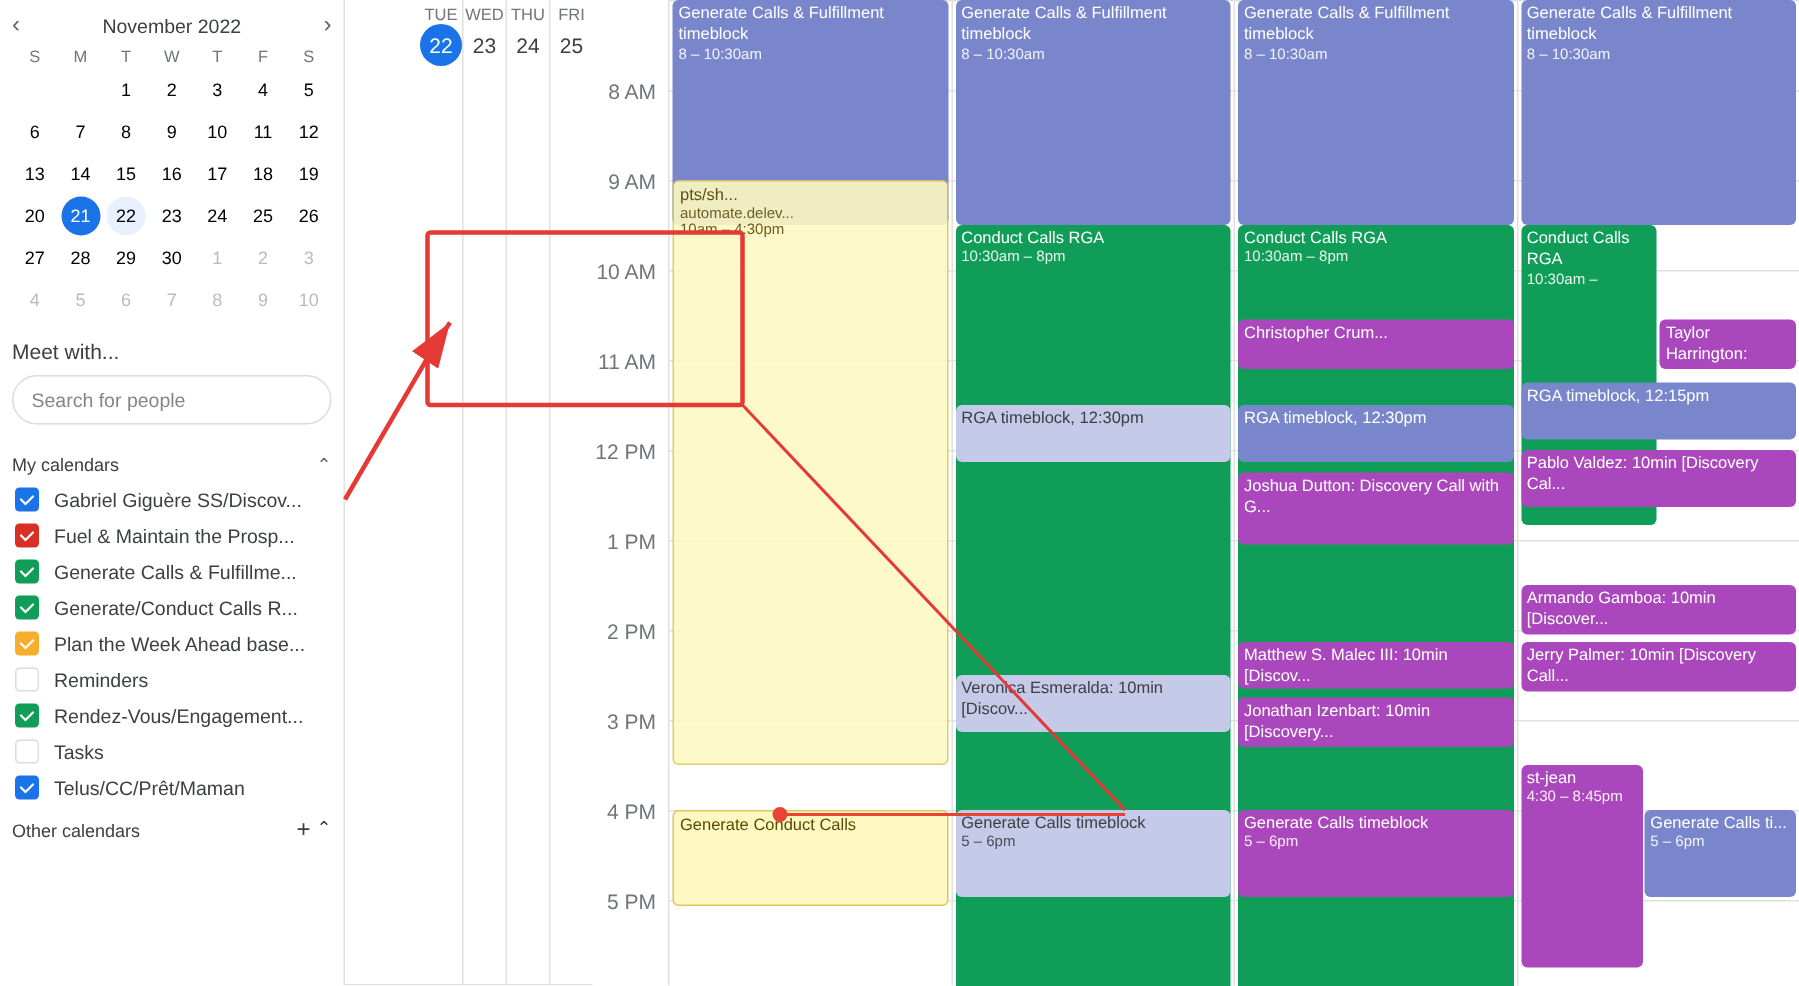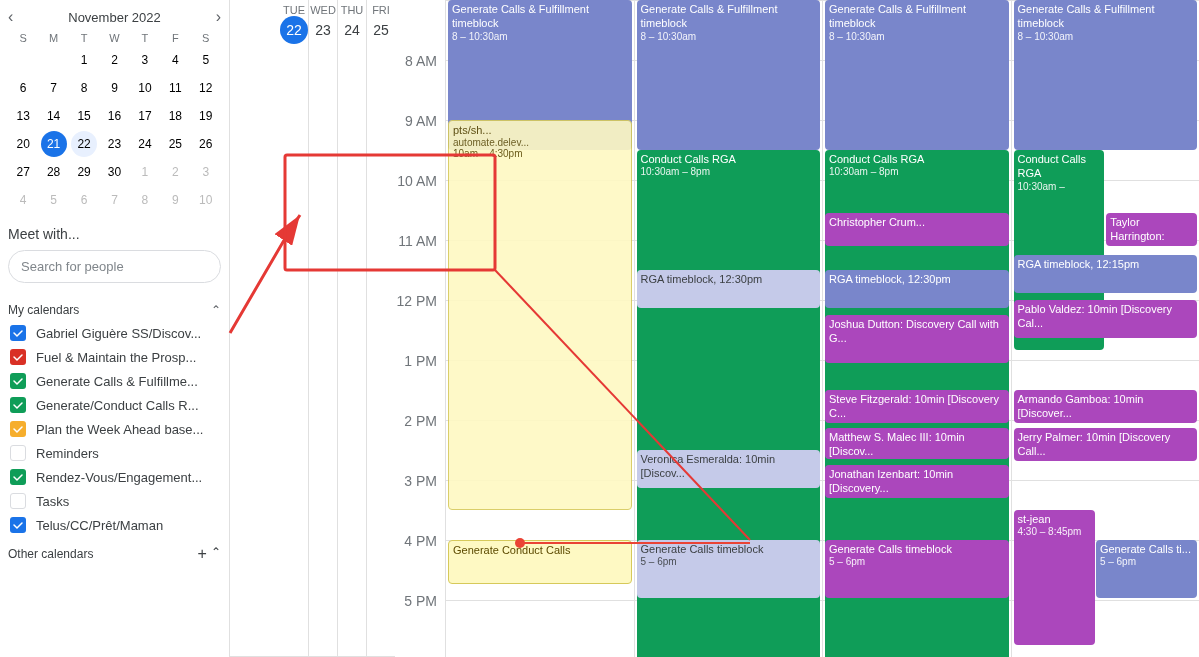--- a/index.html
+++ b/index.html
@@ -293,21 +293,21 @@
             <div class="event-title">Generate Calls &amp; Fulfillment timeblock</div>
             <div class="event-time">8 – 10:30am</div>
           </div>
 
           <div class="event" style="background:#fef9c3;border:1px solid #d6c95a;color:#5c4a00;top:120px;height:390px;left:2px;right:2px;opacity:0.9;">
             <div class="event-title" style="font-size:11px;">pts/sh...</div>
             <div class="event-time">automate.delev...</div>
             <div style="font-size:10px;">10am – 4:30pm</div>
           </div>
 
-          <div class="event" style="background:#fef9c3;border:1px solid #d6c95a;color:#5c4a00;top:540px;height:44px;left:2px;right:2px;">
+          <div class="event" style="background:#fef9c3;border:1px solid #d6c95a;color:#5c4a00;top:540px;height:64px;left:2px;right:2px;">
             <div class="event-title">Generate Conduct Calls</div>
           </div>
         </div>
 
         <div class="day-column">
           <div style="position:absolute;top:0;left:0;right:0;bottom:0;">
             <div style="height:60px;border-top:1px solid #e0e0e0;"></div>
             <div style="height:60px;border-top:1px solid #e0e0e0;"></div>
             <div style="height:60px;border-top:1px solid #e0e0e0;"></div>
             <div style="height:60px;border-top:1px solid #e0e0e0;"></div>
@@ -365,23 +365,20 @@
             <div class="event-time">10:30am – 8pm</div>
           </div>
           <div class="event" style="background:#ab47bc;color:white;top:213px;height:33px;left:2px;right:2px;">
             <div class="event-title">Christopher Crum...</div>
           </div>
           <div class="event" style="background:#7986cb;color:white;top:270px;height:38px;left:2px;right:2px;">
             <div class="event-title">RGA timeblock, 12:30pm</div>
           </div>
           <div class="event" style="background:#ab47bc;color:white;top:315px;height:48px;left:2px;right:2px;">
             <div class="event-title">Joshua Dutton: Discovery Call with G...</div>
-          </div>
-          <div class="event" style="background:#ab47bc;color:white;top:390px;height:33px;left:2px;right:2px;">
-            <div class="event-title">Steve Fitzgerald: 10min [Discovery C...</div>
           </div>
           <div class="event" style="background:#ab47bc;color:white;top:428px;height:31px;left:2px;right:2px;">
             <div class="event-title">Matthew S. Malec III: 10min [Discov...</div>
           </div>
           <div class="event" style="background:#ab47bc;color:white;top:465px;height:33px;left:2px;right:2px;">
             <div class="event-title">Jonathan Izenbart: 10min [Discovery...</div>
           </div>
           <div class="event" style="background:#ab47bc;color:white;top:540px;height:58px;left:2px;right:2px;">
             <div class="event-title">Generate Calls timeblock</div>
             <div class="event-time">5 – 6pm</div>

